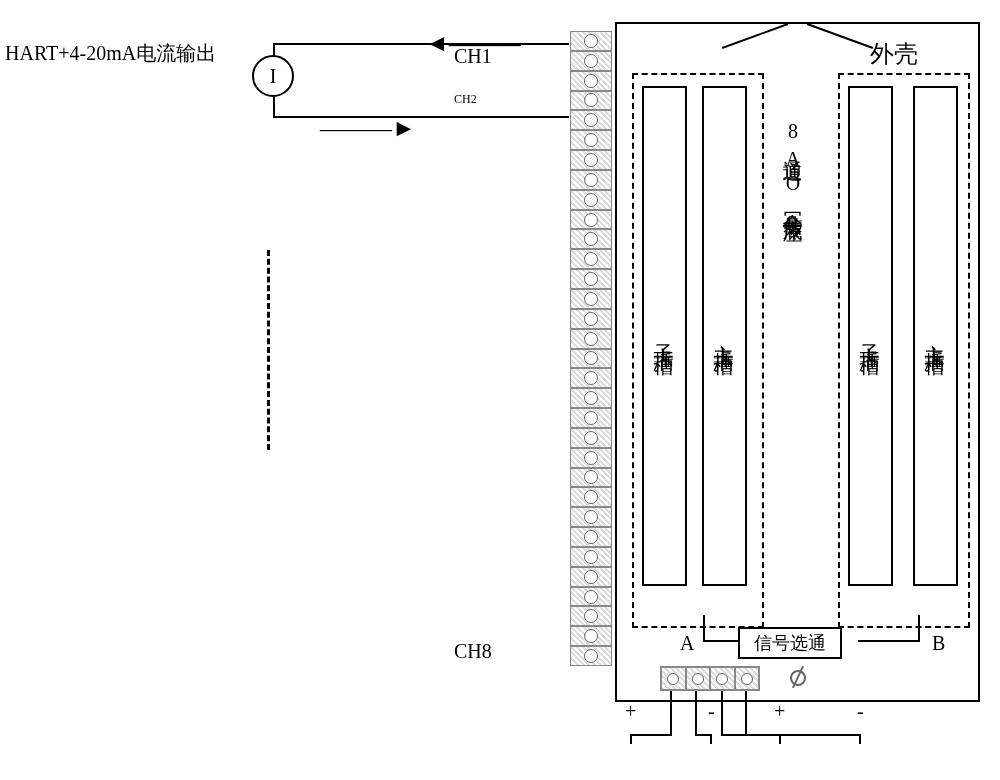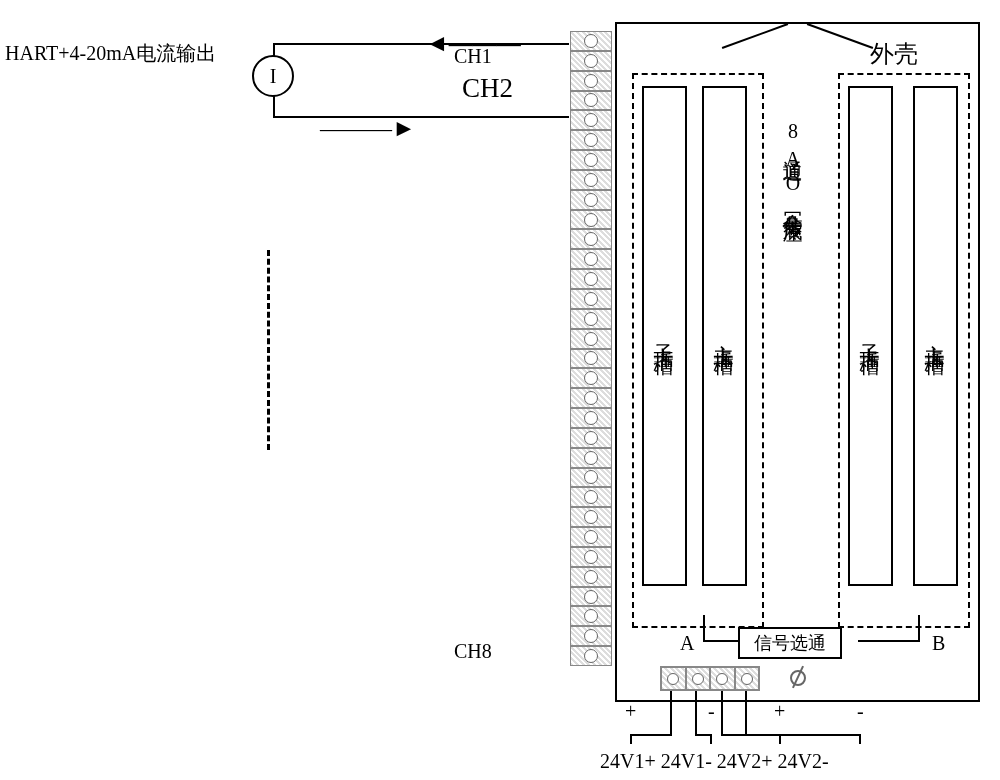--- a/index.html
+++ b/index.html
@@ -17,21 +17,21 @@
     .wire-left-down { position: absolute; top: 43px; left: 273px; width: 2px; height: 20px; background: #000; }
     .wire-bottom-from-circle { position: absolute; top: 96px; left: 273px; width: 2px; height: 22px; background: #000; }
     .wire-bottom-horiz { position: absolute; top: 116px; left: 273px; width: 296px; height: 2px; background: #000; }
     
     
     .arrow-left { position: absolute; top: 30px; left: 425px; font-size: 24px; }
     .arrow-right { position: absolute; top: 115px; left: 320px; font-size: 24px; }
     
     
     .ch1 { position: absolute; top: 45px; left: 454px; font-size: 20px; }
-    .ch2 { position: absolute; top: 73px; left: 454px; font-size: 27px; margin-left: 8px; }
+    .ch2 { position: absolute; top: 92px; left: 454px; font-size: 12px; }
     .ch8 { position: absolute; top: 640px; left: 454px; font-size: 20px; }
     
     
     .mid-dash { position: absolute; top: 250px; left: 267px; width: 2px; height: 200px; border-left: 3px dashed #000; }
     
     
     .enclosure { position: absolute; top: 22px; left: 615px; width: 365px; height: 680px; border: 2px solid #000; }
     
     
     .terminal-strip { position: absolute; top: 31px; left: 570px; width: 42px; height: 635px; display: flex; flex-direction: column; }
@@ -213,14 +213,13 @@
   <div class="pw1v2"></div>
   <div class="pw2v2"></div>
   <div class="pw3v2"></div>
   <div class="pw4v2"></div>
 
   <div class="pol pol1">+</div>
   <div class="pol pol2">-</div>
   <div class="pol pol3">+</div>
   <div class="pol pol4">-</div>
 
-  <div class="pwr-labels">24V1+ 24V1- 24V2+ 24V2-</div>
 </div>
 
 </body></html>

